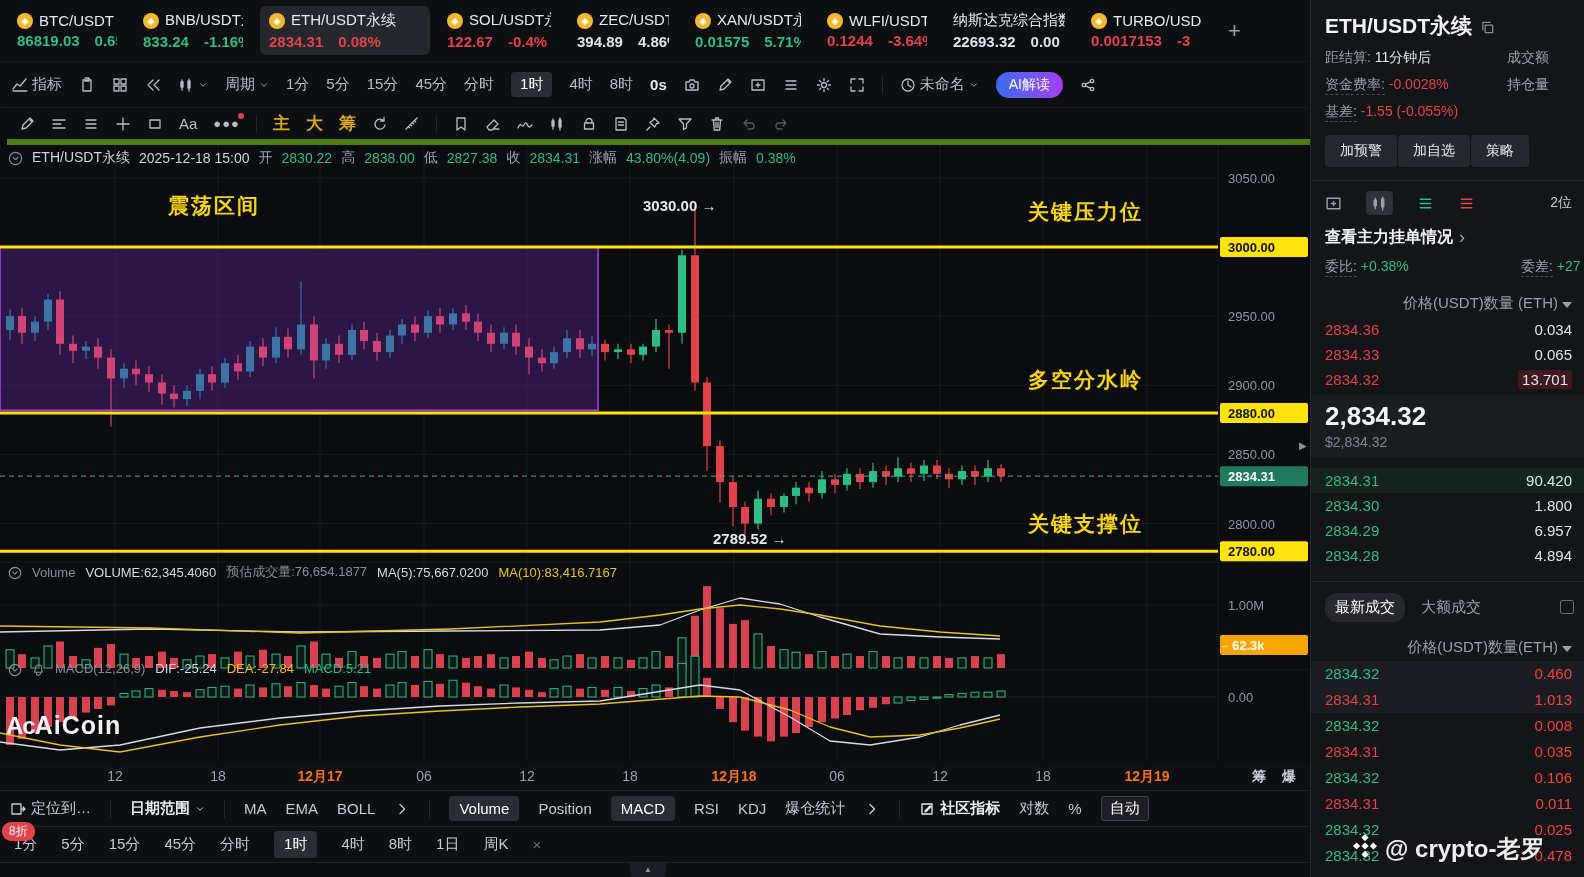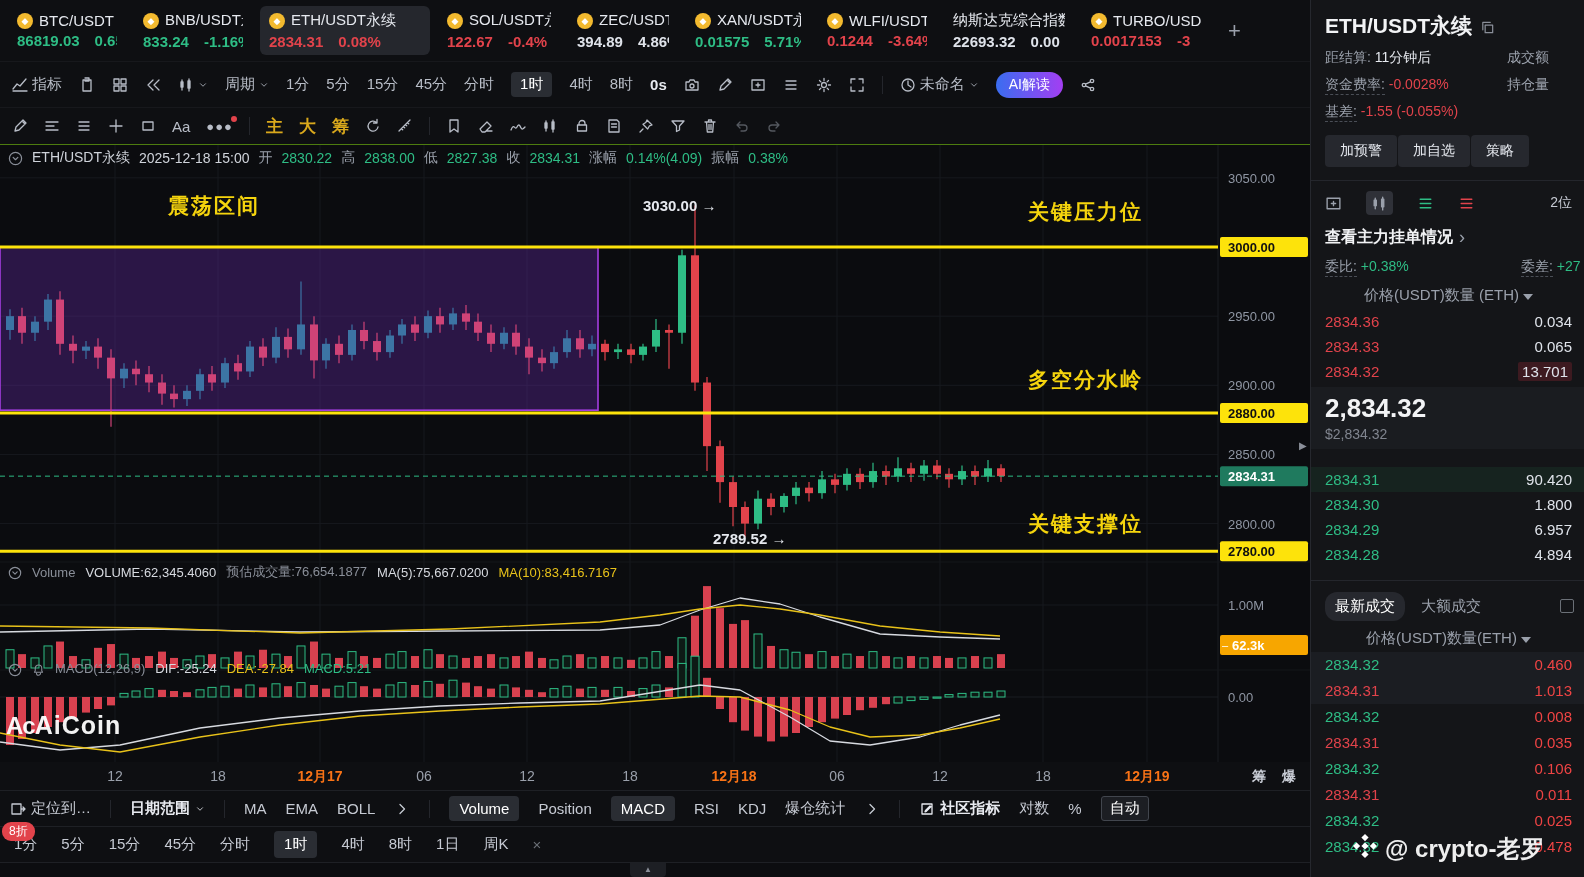--- a/index.html
+++ b/index.html
@@ -15,21 +15,21 @@
 .ticker{flex:none;padding:5px 9px;border-radius:6px;overflow:hidden;cursor:pointer}
 .ticker.sel{background:#25272d}
 .ticker .r1{display:flex;align-items:center;gap:6px;font-size:15px;color:#e6e9ef;white-space:nowrap;overflow:hidden}
 .ticker .r2{display:flex;gap:15px;font-size:15px;font-weight:bold;margin-top:3px;white-space:nowrap;overflow:hidden}
 .coin-ic{width:16px;height:16px;border-radius:50%;background:#f3ba2f;color:#fff;font-size:9px;display:flex;align-items:center;justify-content:center;flex:none}
 .cg{color:#2ebd85}.cr{color:#e2434b}.cw{color:#dfe3ea}
 .add-ticker{color:#9aa0ab;font-size:22px;padding:0 10px;cursor:pointer}
 
 
 .tb1{position:absolute;top:62px;left:0;width:1310px;height:46px;background:#0e0f12;display:flex;align-items:center;gap:17px;padding:0 12px;border-bottom:1px solid #17181c}
-.tb2{position:absolute;top:108px;left:0;width:1310px;height:37px;background:#0e0f12;display:flex;align-items:center;gap:16px;padding:0 12px;border-bottom:1px solid #4d7c0f}
+.tb2{position:absolute;top:108px;left:7px;width:1310px;height:37px;background:#0e0f12;display:flex;align-items:center;gap:16px;padding:0 12px;border-bottom:6px solid #4d7c0f}
 .tbi{display:flex;align-items:center;gap:4px;color:#b8bdc7;font-size:15px;cursor:pointer;white-space:nowrap}
 .tbi.bold{font-weight:bold;color:#e8eaf0}
 .tbi.selp{background:#2a2d33;border-radius:4px;padding:3px 9px;color:#fff}
 .tbi.gold{color:#d9a81c;font-size:17px;font-weight:bold}
 .tbi.dim{color:#54585f}
 .vsep{width:1px;height:18px;background:#24262c;flex:none}
 .ai-pill{background:linear-gradient(90deg,#3a6df0,#a33ef2);border-radius:14px;padding:4px 13px;color:#fff;font-size:14px;cursor:pointer}
 .dots{position:relative;font-size:13px;letter-spacing:1px;color:#b8bdc7}
 .dots i{position:absolute;right:-4px;top:-3px;width:6px;height:6px;border-radius:50%;background:#e2434b}
 
@@ -73,28 +73,28 @@
 .rp-div{height:1px;background:#24262c;margin:13px 0 0 -14px}
 .rp-icons{display:flex;align-items:center;gap:24px;margin-top:10px;color:#9aa0ab}
 .rp-icons .sel{background:#2f3138;border-radius:4px;padding:3px 5px}
 .rp-icons .dec{margin-left:auto;margin-right:12px;font-size:14px;color:#c6cad3}
 .rp-link{margin-top:12px;font-size:16px;font-weight:bold;color:#f2f3f5;display:flex;align-items:center;gap:6px;cursor:pointer}
 .rp-link .ar{color:#9aa0ab;font-weight:normal;font-size:18px}
 .rp-ratio{position:relative;margin-top:10px;font-size:14px;height:20px;white-space:nowrap}
 .rp-ratio .lab{color:#9aa0ab;border-bottom:1px dashed #4a4e56;padding-bottom:2px}
 .rp-ratio .g{color:#2ebd85}
 .rp-ratio .rside{position:absolute;left:196px;white-space:nowrap}
-.ob-head{display:flex;justify-content:center;align-items:center;margin:8px 12px 4px 0;font-size:15px;color:#9aa0ab}
+.ob-head{display:flex;justify-content:flex-end;align-items:center;margin:16px 12px 4px 0;font-size:15px;color:#9aa0ab}
 .cdown{width:0;height:0;border-left:5px solid transparent;border-right:5px solid transparent;border-top:6px solid #9aa0ab;display:inline-block;margin-left:4px}
 .ob-row{display:flex;justify-content:space-between;align-items:center;height:25px;padding-right:12px;font-size:15px;cursor:pointer}
 .ob-row .p.a{color:#e2434b}.ob-row .p.b{color:#2ebd85}
 .ob-row .q{color:#dfe3ea}
 .ob-row .q.hla{background:#3d1a20;border-radius:2px;padding:1px 4px}
 .ob-row.hlb{background:#16231f;margin-left:-14px;padding-left:14px}
-.last-blk{background:#1a1c20;margin-left:-14px;padding:6px 0 7px 14px;margin-top:3px;margin-bottom:18px}
+.last-blk{background:#1a1c20;margin-left:-14px;padding:6px 0 7px 14px;margin-top:3px;margin-bottom:11px}
 .last-blk .big{font-size:26px;font-weight:bold;color:#f2f3f5}
 .last-blk .sub{font-size:14px;color:#80858f;margin-top:2px}
 .tr-tabs{display:flex;align-items:center;gap:16px;margin-top:11px}
 .tr-tab{font-size:15px;color:#9aa0ab;cursor:pointer;white-space:nowrap}
 .tr-tab.sel{background:#26282e;border-radius:12px;padding:5px 10px;color:#fff}
 .chkbox{width:14px;height:14px;border:1px solid #6b7077;border-radius:2px;margin-left:auto;margin-right:10px;cursor:pointer}
 .tr-row{display:flex;justify-content:space-between;align-items:center;height:26px;padding-right:12px;font-size:15px}
 .tr-row.hl{background:#1b1d22;margin-left:-14px;padding-left:14px}
 .tr-row .g{color:#2ebd85}.tr-row .r{color:#e2434b}.tr-row .q{color:#ef4444}
 .rp-wm{position:absolute;left:42px;top:833px;display:flex;align-items:center;gap:8px;color:rgba(255,255,255,.93);font-size:24px;font-weight:bold;z-index:9;white-space:nowrap}
@@ -798,21 +798,21 @@
         <span>2025-12-18 15:00</span>
         <span class="lab">开</span>
           <span class="val">2830.22</span>
         <span class="lab">高</span>
           <span class="val">2838.00</span>
         <span class="lab">低</span>
           <span class="val">2827.38</span>
         <span class="lab">收</span>
           <span class="val">2834.31</span>
         <span class="lab">涨幅</span>
-          <span class="val">0.14%(4.09)</span>
+          <span class="val">43.80%(4.09)</span>
         <span class="lab">振幅</span>
           <span class="val">0.38%</span>
       </div>
       <div class="ind-head" style="top:418px">
         <span id="volChev"><svg class="ic" width="14" height="14" viewBox="0 0 16 16" fill="none" stroke="#8a8f99" stroke-width="1.3" stroke-linecap="round" stroke-linejoin="round">
               <path d="M8 8m-6.5 0a6.5 6.5 0 1 0 13 0a6.5 6.5 0 1 0-13 0M5.5 6.8L8 9.3l2.5-2.5"></path>
             </svg></span>
         <span class="dm">Volume</span>
         <span class="w">VOLUME:62,345.4060</span>
         <span class="dm">预估成交量:76,654.1877</span>

